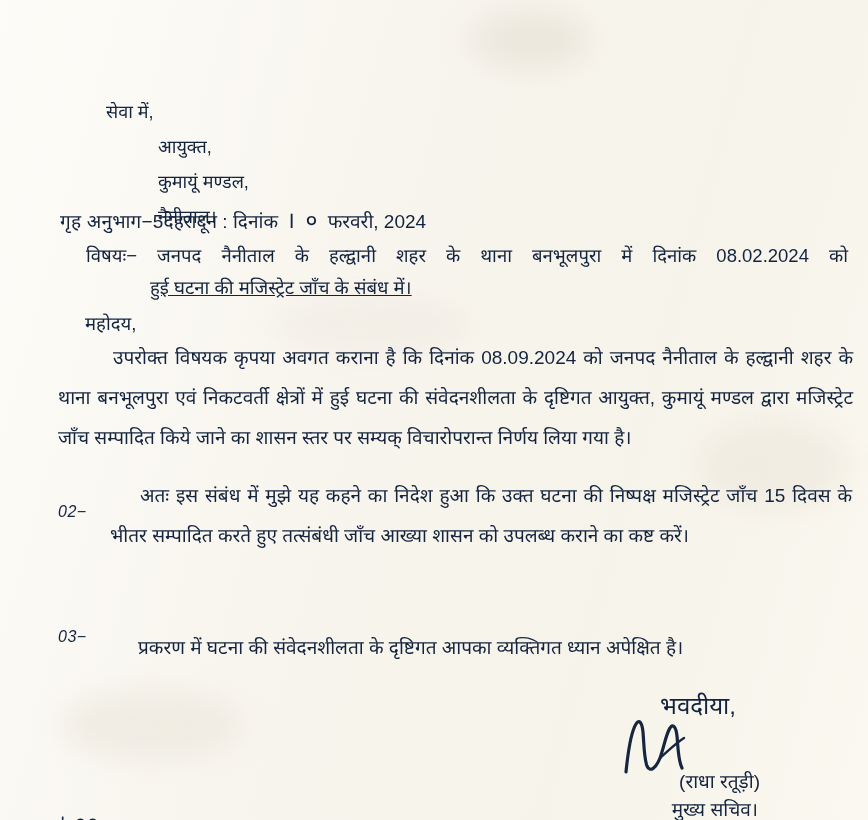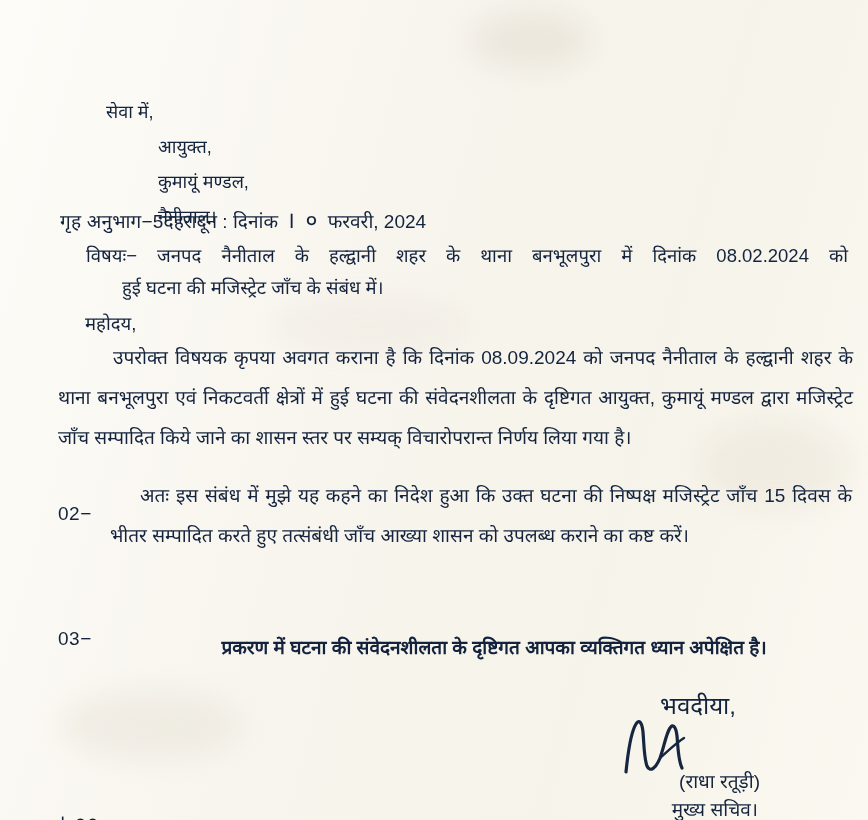--- a/index.html
+++ b/index.html
@@ -87,21 +87,22 @@
     line-height: 1.75;
   }
   .subject .sub-first {
     display: block;
     text-align: justify;
     text-align-last: justify;
     margin-left: 28px;
   }
   .subject .sub-second {
     display: block;
-    margin-left: 64px;
+    margin-left: 92px;
+    text-decoration: underline;
   }
 
   .salutation {
     position: absolute;
     left: 85px;
     top: 310px;
     font-size: 18.5px;
   }
 
   .para {
@@ -111,38 +112,38 @@
     text-align: justify;
   }
   .para-1 {
     left: 58px;
     top: 338px;
     width: 795px;
     text-indent: 55px;
   }
   .para-num {
     position: absolute;
-    font-size: 19px;
+    font-size: 16px;
     letter-spacing: .5px;
+    font-style: italic;
   }
   .p2-num { left: 58px; top: 503px; }
   .para-2 {
     left: 110px;
     top: 476px;
     width: 742px;
     text-indent: 30px;
   }
   .p3-num { left: 58px; top: 628px; }
   .para-3 {
     left: 110px;
     top: 628px;
     width: 740px;
-    text-align: center;
+    text-align: left;
     text-indent: 28px;
-    font-weight: bold;
   }
 
   .closing {
     position: absolute;
     right: 132px;
     top: 688px;
     font-size: 24px;
   }
   .sign-area {
     position: absolute;

